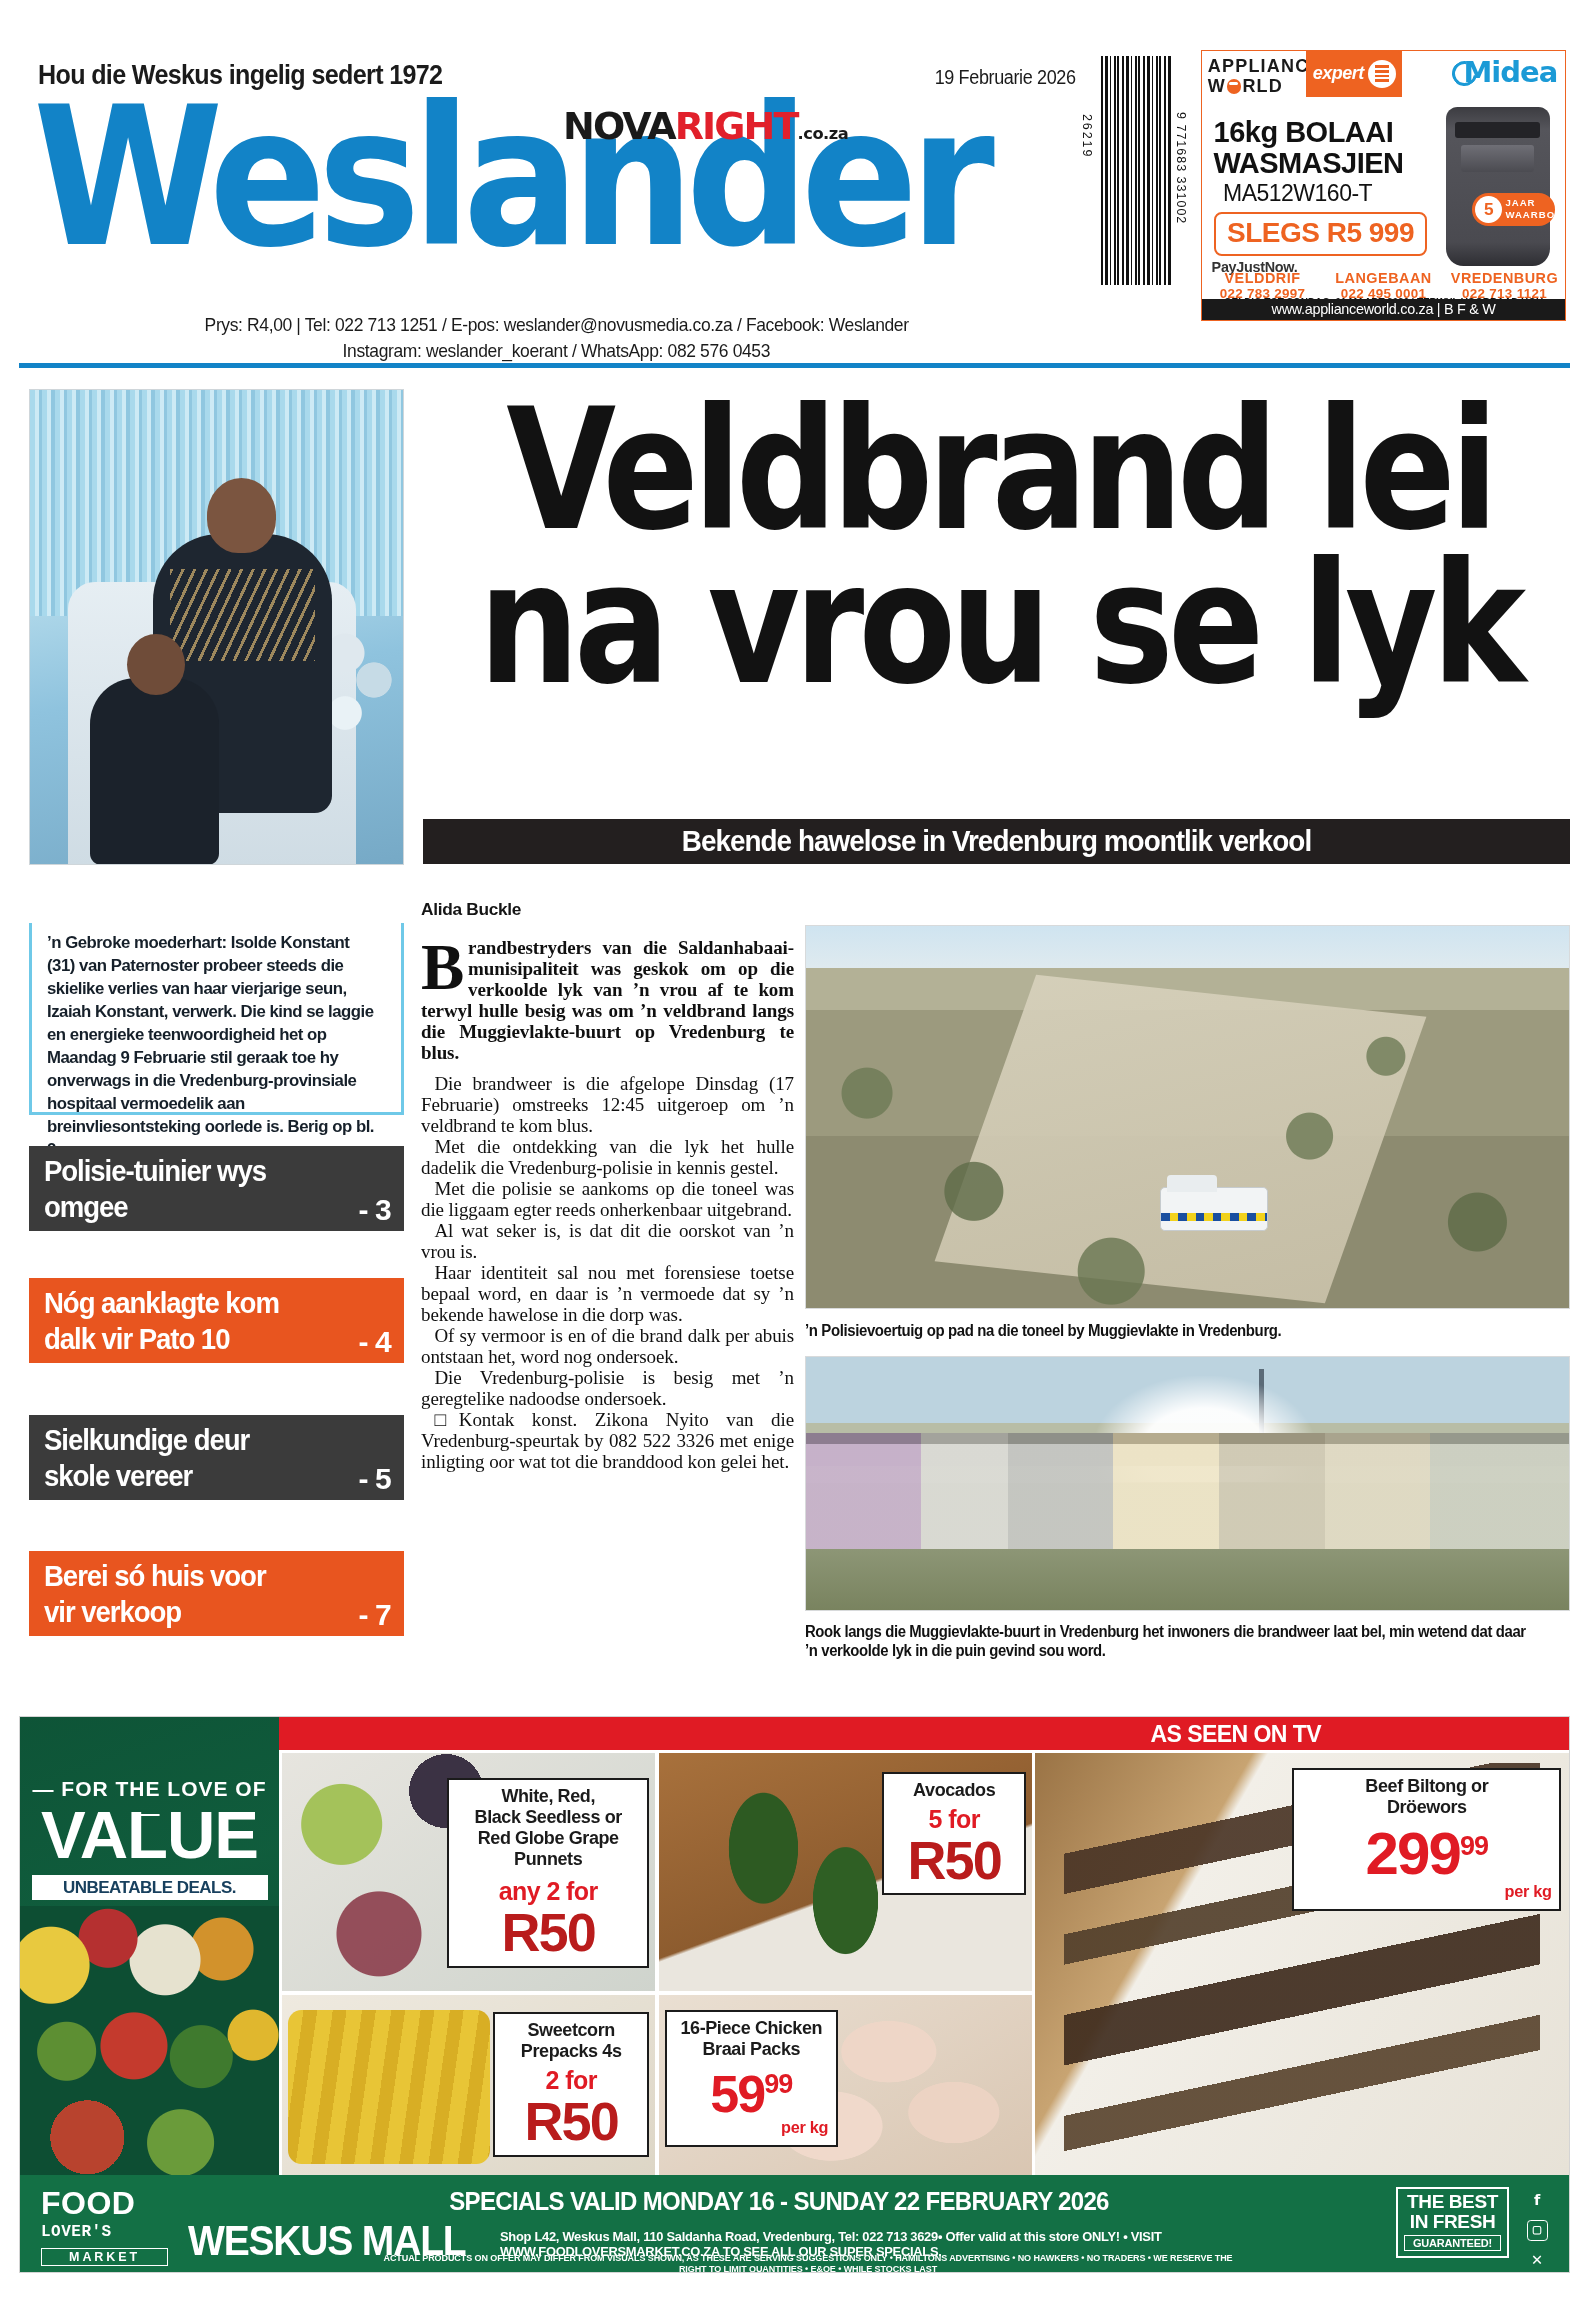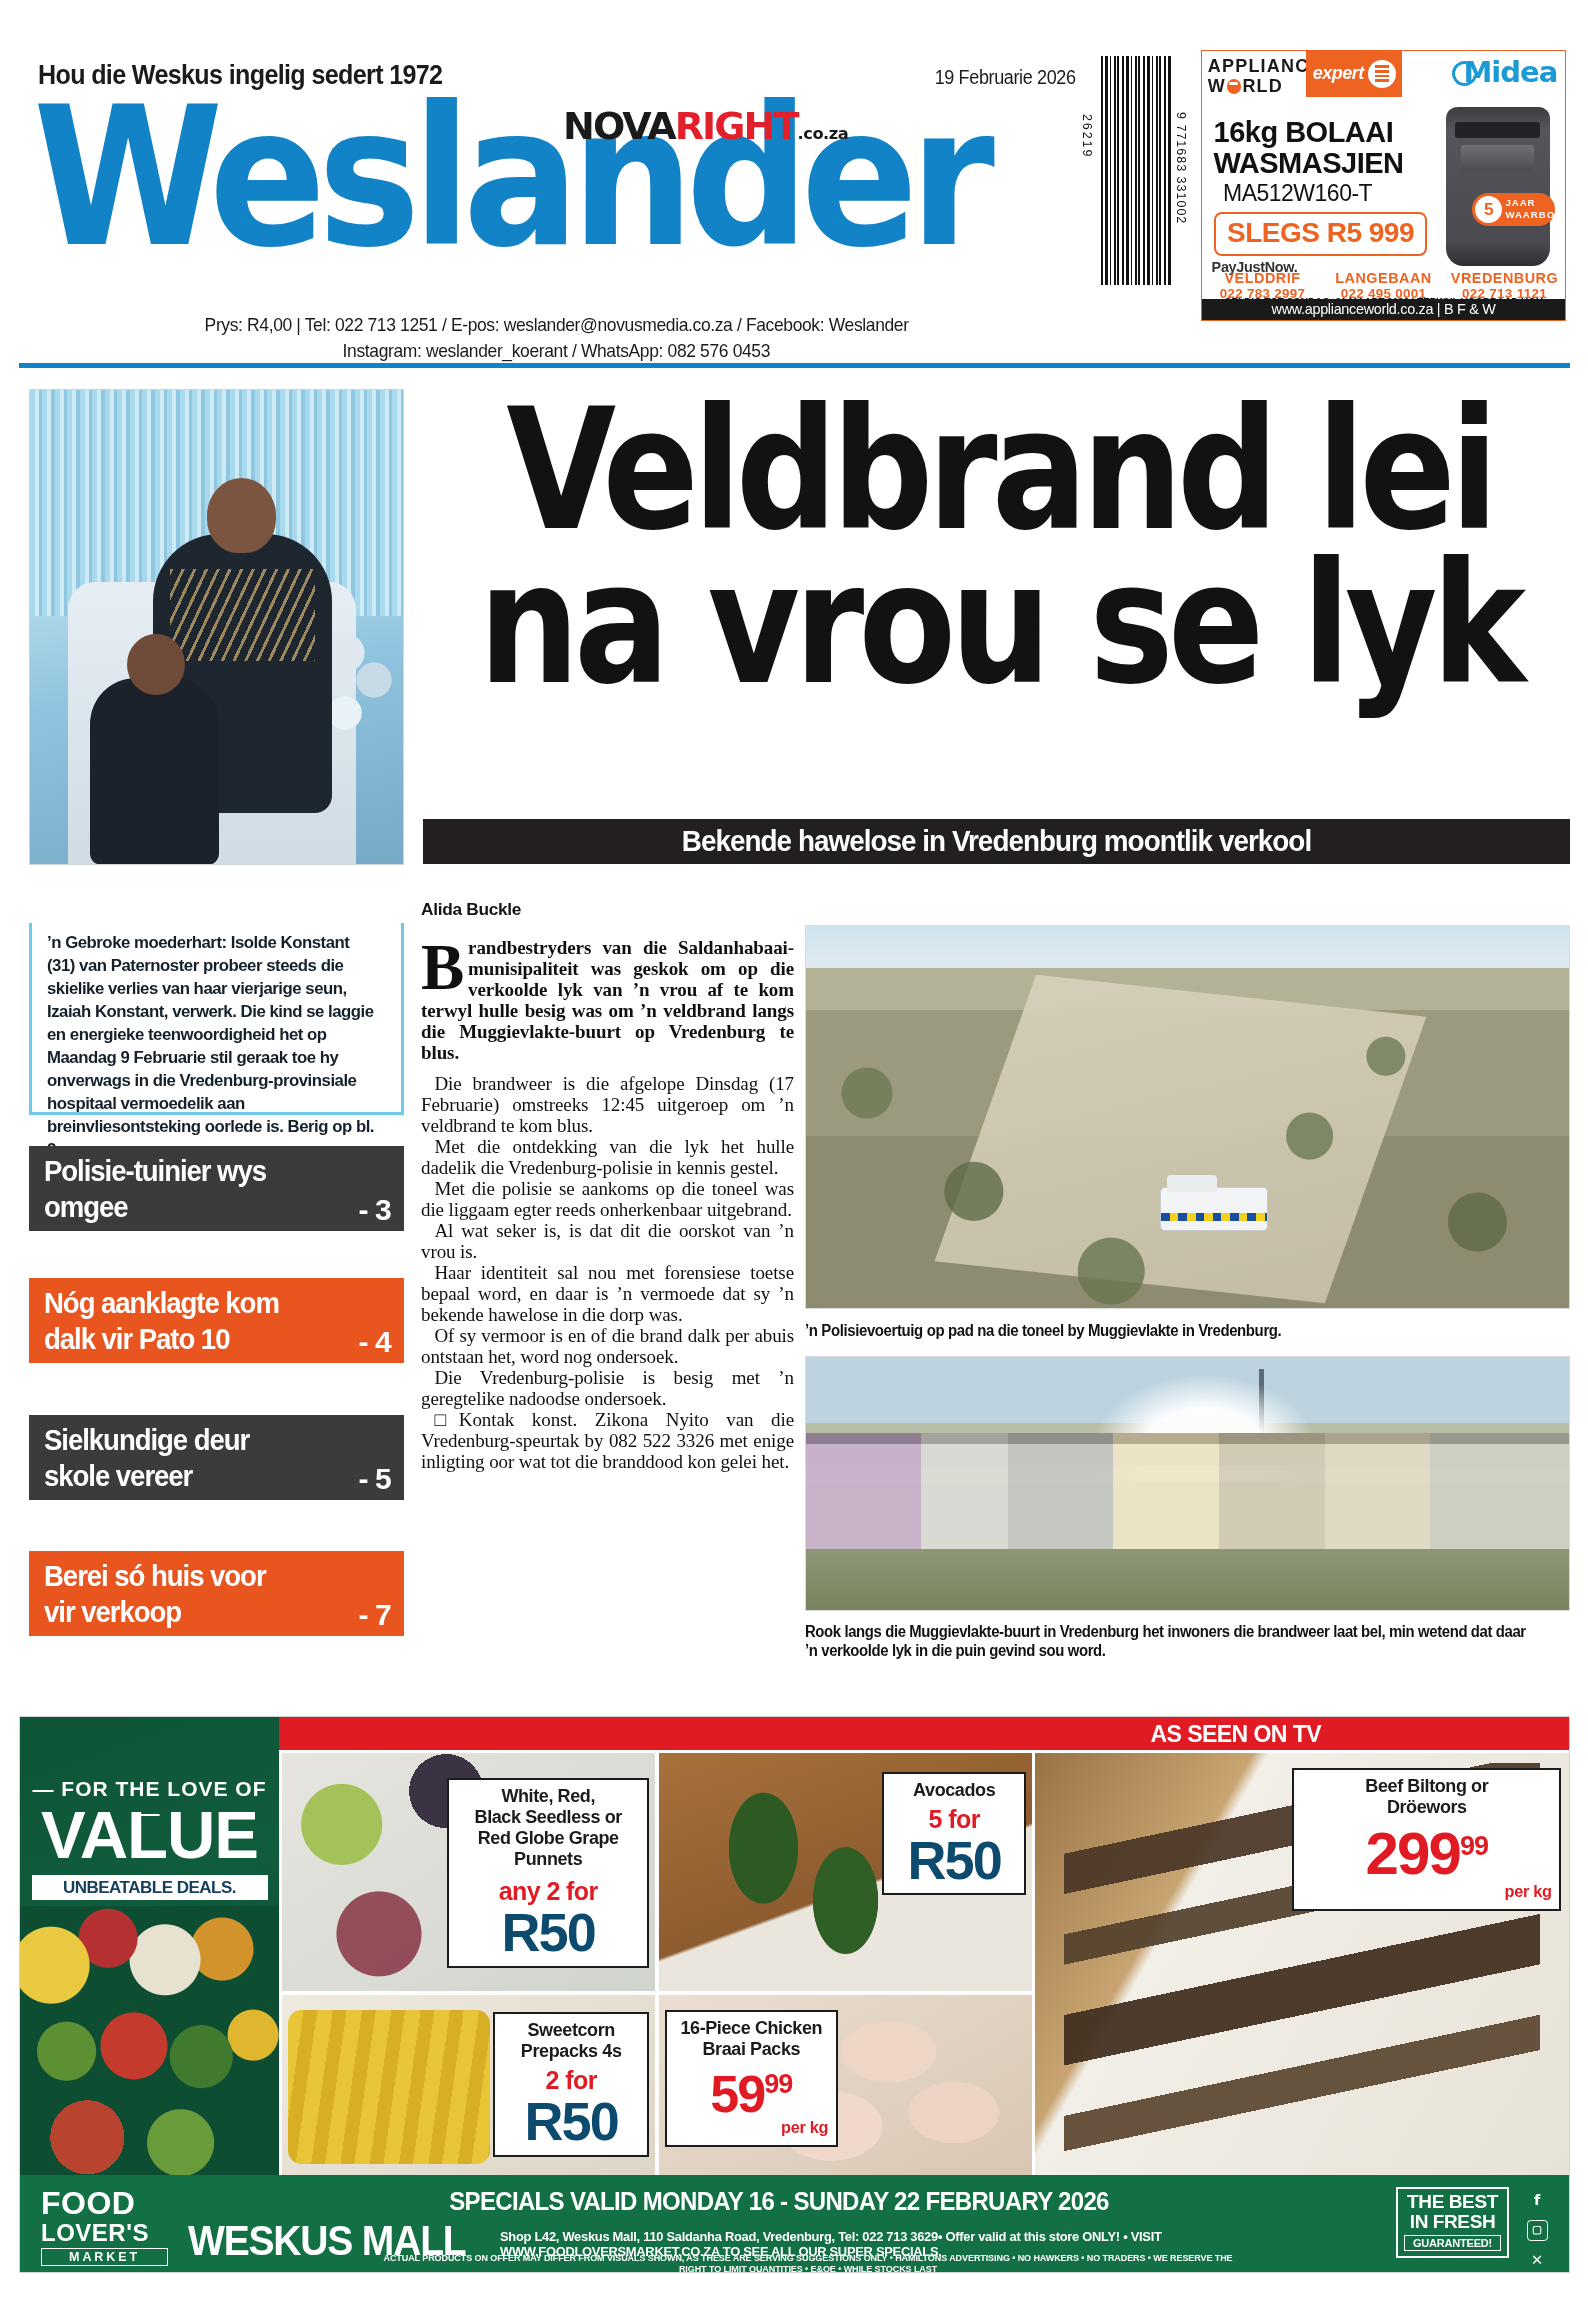--- a/index.html
+++ b/index.html
@@ -458,21 +458,21 @@
   }
   .deal .tagbox {
     position: absolute; background: #fff; border: 2.9px solid #1b1b1b;
     text-align: center; padding: 5.8px 7.7px 7.7px;
   }
   .deal .tt {
     font-weight: bold; font-size: 18px; line-height: 21px;
     color: #1b1b1b; letter-spacing: -0.4px;
   }
   .deal .pre { font-weight: bold; font-size: 25px; color: #e01b24; letter-spacing: -0.6px; }
-  .deal .big { font-weight: bold; font-size: 54px; color: #0c4a6e; line-height: 52px; letter-spacing: -1.9px; }
+  .deal .big { font-weight: bold; font-size: 54px; color: #b91c1c; line-height: 52px; letter-spacing: -1.9px; }
   .deal .big2 { font-weight: bold; font-size: 52px; color: #e01b24; line-height: 48px; letter-spacing: -1.9px; }
   .deal .sup { font-size: 27px; vertical-align: 19px; letter-spacing: -1px; }
   .deal .perkg { font-weight: bold; font-size: 16.3px; color: #e01b24; letter-spacing: -0.3px; }
 
   .d-grapes { left: 261px; top: 35px; width: 375px; height: 240px;
     background: linear-gradient(145deg,#e7e5df,#cfd4cd); }
   .d-grapes .gcluster {
     position: absolute; inset: 0;
     background:
       radial-gradient(circle at 16% 30%, #9fc050 0 40px, transparent 41px),
@@ -517,21 +517,21 @@
         #5a452f 70% 77%, transparent 77% 100%);
     opacity: .92;
   }
 
   .flm-footer {
     position: absolute; left: 0; right: 0; bottom: 0; height: 97px;
     background: #137045; color: #fff;
   }
   .flm-logo { position: absolute; left: 21px; top: 11.5px; width: 127px; }
   .flm-logo .l1 { font-weight: bold; font-size: 32px; letter-spacing: 0.5px; line-height: 32px; }
-  .flm-logo .l2 { font-weight: bold; font-size: 24px; letter-spacing: 0.5px; line-height: 27px; }
+  .flm-logo .l2 { font-weight: bold; font-size: 16px; letter-spacing: 0.5px; line-height: 27px; font-family: Liberation Mono, monospace; }
   .flm-logo .l3 {
     margin-top: 2.9px; border: 1.9px solid #fff; text-align: center;
     font-weight: bold; font-size: 12.5px; letter-spacing: 2.9px; padding: 1px 0;
   }
   .flm-valid {
     position: absolute; left: 317px; top: 11.5px; width: 884px; text-align: center;
     font-weight: bold; font-size: 25px; letter-spacing: -0.7px;
     transform: scaleX(0.96);
   }
   .flm-mall {

